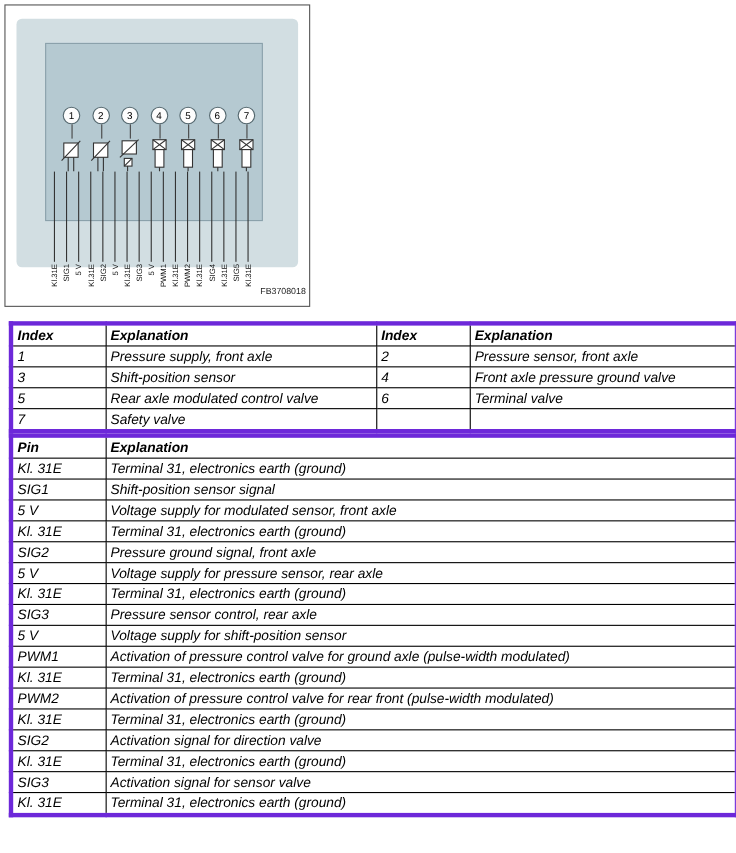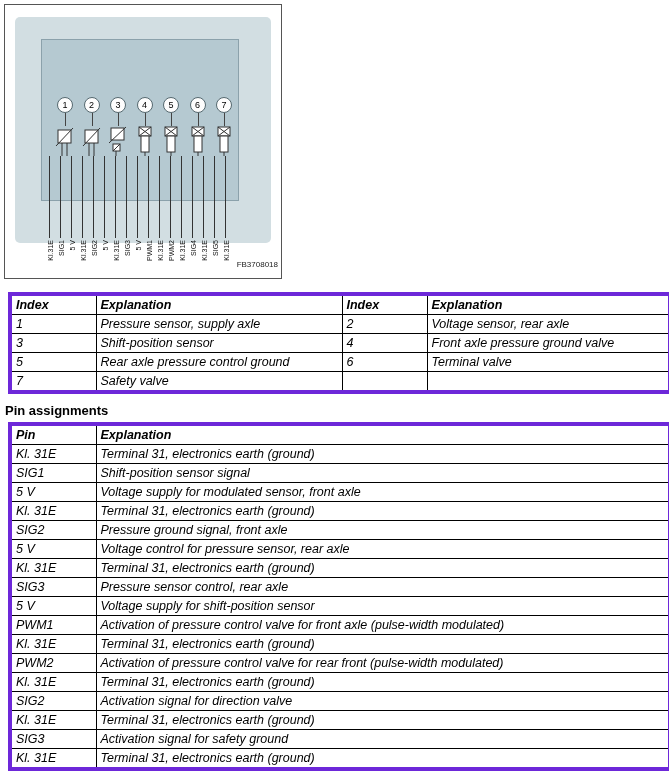--- a/index.html
+++ b/index.html
@@ -168,46 +168,45 @@
       <tr>
         <th>Index</th>
         <th>Explanation</th>
         <th>Index</th>
         <th>Explanation</th>
       </tr>
     </thead>
     <tbody>
         <tr>
           <td>1</td>
-          <td>Pressure sensor, supply axle</td>
+          <td>Pressure supply, front axle</td>
           <td>2</td>
-          <td>Voltage sensor, rear axle</td>
+          <td>Pressure sensor, front axle</td>
         </tr>
         <tr>
           <td>3</td>
           <td>Shift-position sensor</td>
           <td>4</td>
           <td>Front axle pressure ground valve</td>
         </tr>
         <tr>
           <td>5</td>
-          <td>Rear axle pressure control ground</td>
+          <td>Rear axle modulated control valve</td>
           <td>6</td>
           <td>Terminal valve</td>
         </tr>
         <tr>
           <td>7</td>
           <td>Safety valve</td>
           <td></td>
           <td></td>
         </tr>
       </tbody>
   </table>
 
-  <div class="section-title">Pin assignments</div>
 
   <table class="tbl pin-table">
     <colgroup>
       <col style="width:86px">
         <col style="width:574px">
     </colgroup>
     <thead>
       <tr>
         <th>Pin</th>
         <th>Explanation</th>
@@ -229,37 +228,37 @@
         <tr>
           <td>Kl. 31E</td>
           <td>Terminal 31, electronics earth (ground)</td>
         </tr>
         <tr>
           <td>SIG2</td>
           <td>Pressure ground signal, front axle</td>
         </tr>
         <tr>
           <td>5 V</td>
-          <td>Voltage control for pressure sensor, rear axle</td>
+          <td>Voltage supply for pressure sensor, rear axle</td>
         </tr>
         <tr>
           <td>Kl. 31E</td>
           <td>Terminal 31, electronics earth (ground)</td>
         </tr>
         <tr>
           <td>SIG3</td>
           <td>Pressure sensor control, rear axle</td>
         </tr>
         <tr>
           <td>5 V</td>
           <td>Voltage supply for shift-position sensor</td>
         </tr>
         <tr>
           <td>PWM1</td>
-          <td>Activation of pressure control valve for front axle (pulse-width modulated)</td>
+          <td>Activation of pressure control valve for ground axle (pulse-width modulated)</td>
         </tr>
         <tr>
           <td>Kl. 31E</td>
           <td>Terminal 31, electronics earth (ground)</td>
         </tr>
         <tr>
           <td>PWM2</td>
           <td>Activation of pressure control valve for rear front (pulse-width modulated)</td>
         </tr>
         <tr>
@@ -269,21 +268,21 @@
         <tr>
           <td>SIG2</td>
           <td>Activation signal for direction valve</td>
         </tr>
         <tr>
           <td>Kl. 31E</td>
           <td>Terminal 31, electronics earth (ground)</td>
         </tr>
         <tr>
           <td>SIG3</td>
-          <td>Activation signal for safety ground</td>
+          <td>Activation signal for sensor valve</td>
         </tr>
         <tr>
           <td>Kl. 31E</td>
           <td>Terminal 31, electronics earth (ground)</td>
         </tr>
       </tbody>
   </table>
 
 </div>
 

